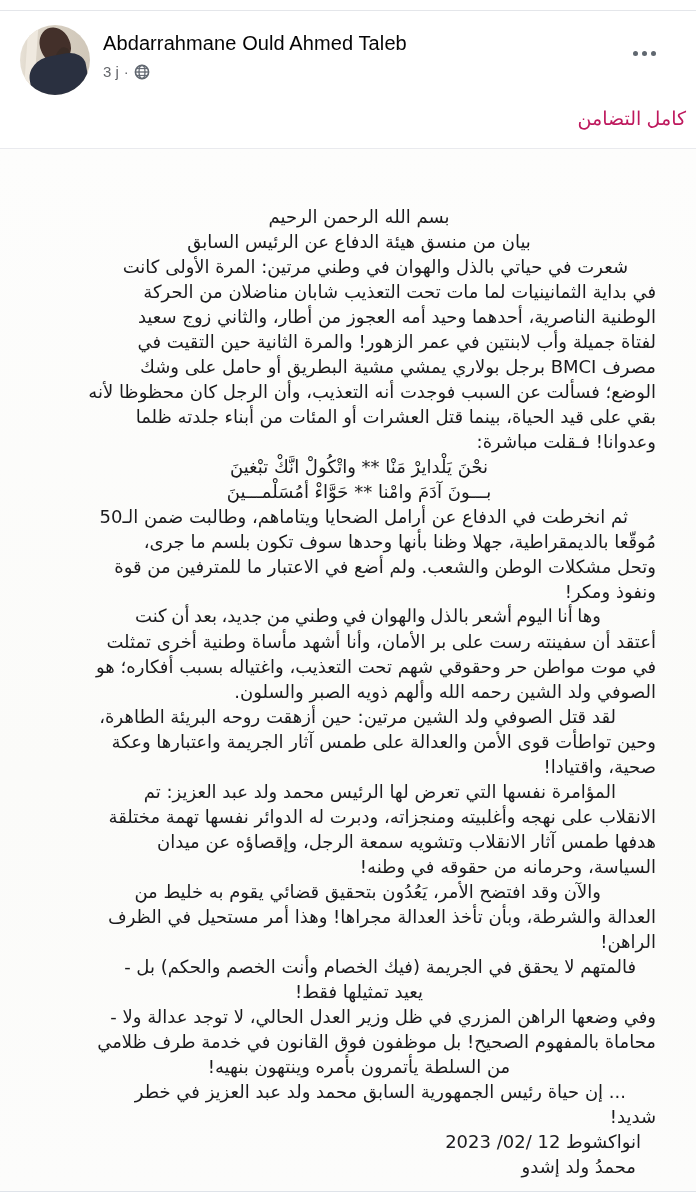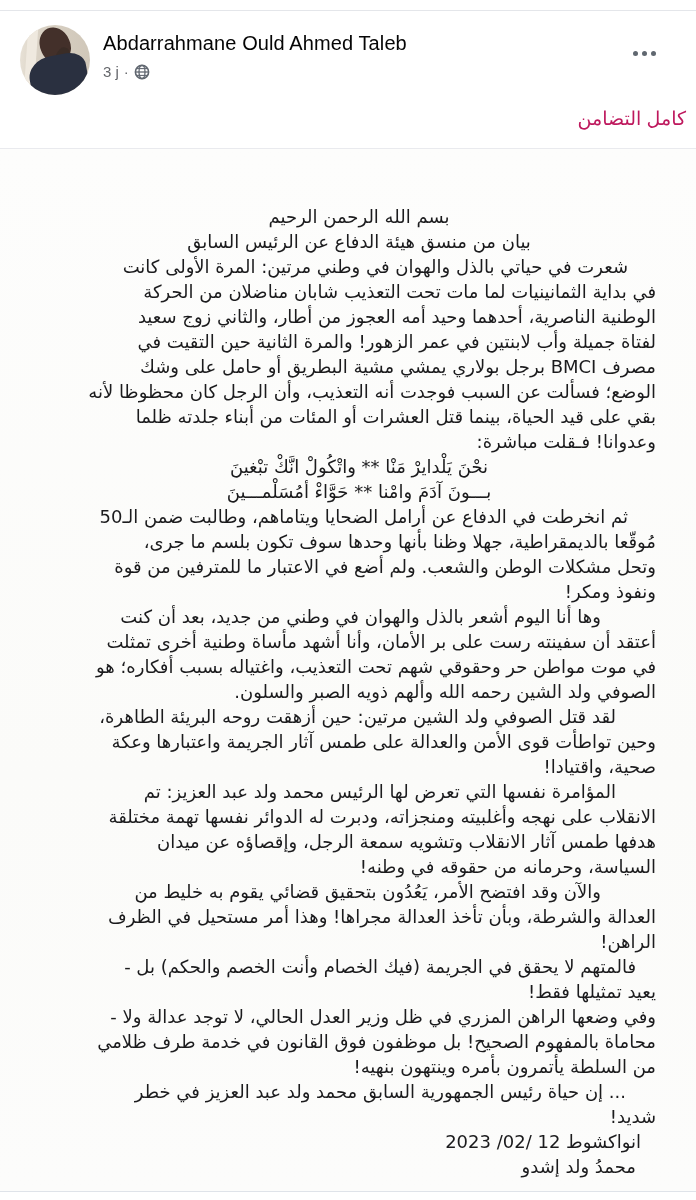--- a/index.html
+++ b/index.html
@@ -25,21 +25,21 @@
   
   .post-text{direction:rtl;text-align:right;padding:4px 10px 18px 16px;font-size:19px;color:#be185d;}
   
   .doc-photo{border-top:1px solid #e9eaee;border-bottom:1px solid #dfe3e9;height:1044px;
              background:linear-gradient(180deg,#fdfdfc 0%,#fbfbf9 60%,#fcfcfb 100%);
              box-sizing:border-box;padding:55px 40px 0 62px;direction:rtl;overflow:hidden;}
   .dl{font-family:"DejaVu Sans",sans-serif;font-size:18px;line-height:25px;color:#1b1b1d;
       text-align:right;white-space:normal;}
   .dl.bold{font-weight:400;}
   .dl.center{text-align:center;}
-  .dl.left{text-align:right;}
+  .dl.left{text-align:center;}
 </style>
 </head>
 <body>
 
 <div class="top-divider"></div>
 
 <div class="post-header">
   <div class="avatar">
     <div class="door"></div>
     <div class="head"></div>
@@ -80,21 +80,21 @@
       <div class="dl">مصرف BMCI برجل بولاري يمشي مشية البطريق أو حامل على وشك</div>
       <div class="dl">الوضع؛ فسألت عن السبب فوجدت أنه التعذيب، وأن الرجل كان محظوظا لأنه</div>
       <div class="dl">بقي على قيد الحياة، بينما قتل العشرات أو المئات من أبناء جلدته ظلما</div>
       <div class="dl">وعدوانا! فـقلت مباشرة:</div>
       <div class="dl center">نحْنَ يَلْدايرْ مَنْا ** واتْكُولْ انَّكْ تبْغينَ</div>
       <div class="dl center">بـــونَ آدَمَ وامْنا ** حَوَّاءْ أمُسَلْمـــينَ</div>
       <div class="dl" style="padding-right: 28px;">ثم انخرطت في الدفاع عن أرامل الضحايا ويتاماهم، وطالبت ضمن الـ50</div>
       <div class="dl">مُوقّعا بالديمقراطية، جهلا وظنا بأنها وحدها سوف تكون بلسم ما جرى،</div>
       <div class="dl">وتحل مشكلات الوطن والشعب. ولم أضع في الاعتبار ما للمترفين من قوة</div>
       <div class="dl">ونفوذ ومكر!</div>
-      <div class="dl" style="padding-right: 55px;">وها أنا اليوم أشعر بالذل والهوان في وطني من جديد، بعد أن كنت</div>
+      <div class="dl" style="padding-right: 55px; font-family: Liberation Serif, serif;">وها أنا اليوم أشعر بالذل والهوان في وطني من جديد، بعد أن كنت</div>
       <div class="dl">أعتقد أن سفينته رست على بر الأمان، وأنا أشهد مأساة وطنية أخرى تمثلت</div>
       <div class="dl">في موت مواطن حر وحقوقي شهم تحت التعذيب، واغتياله بسبب أفكاره؛ هو</div>
       <div class="dl">الصوفي ولد الشين رحمه الله وألهم ذويه الصبر والسلون.</div>
       <div class="dl" style="padding-right: 40px;">لقد قتل الصوفي ولد الشين مرتين: حين أزهقت روحه البريئة الطاهرة،</div>
       <div class="dl">وحين تواطأت قوى الأمن والعدالة على طمس آثار الجريمة واعتبارها وعكة</div>
       <div class="dl">صحية، واقتيادا!</div>
       <div class="dl" style="padding-right: 40px;">المؤامرة نفسها التي تعرض لها الرئيس محمد ولد عبد العزيز: تم</div>
       <div class="dl">الانقلاب على نهجه وأغلبيته ومنجزاته، ودبرت له الدوائر نفسها تهمة مختلقة</div>
       <div class="dl">هدفها طمس آثار الانقلاب وتشويه سمعة الرجل، وإقصاؤه عن ميدان</div>
       <div class="dl">السياسة، وحرمانه من حقوقه في وطنه!</div>

